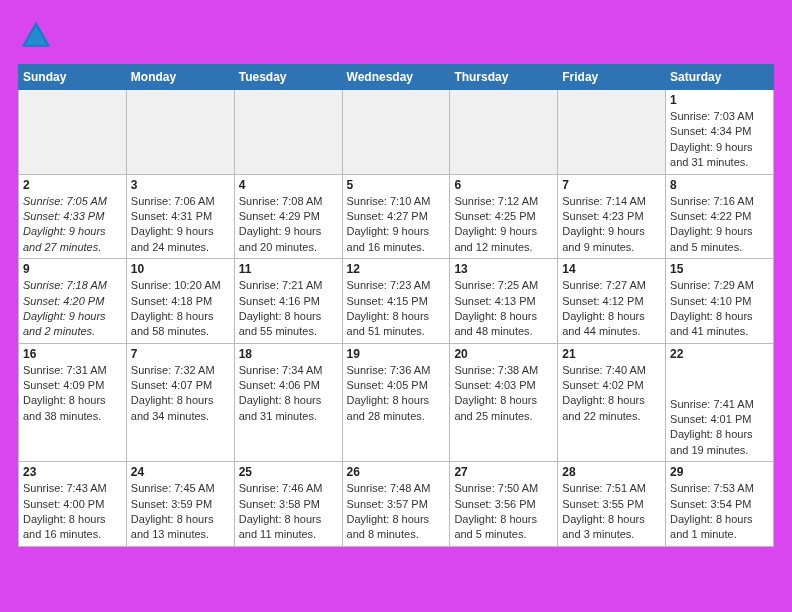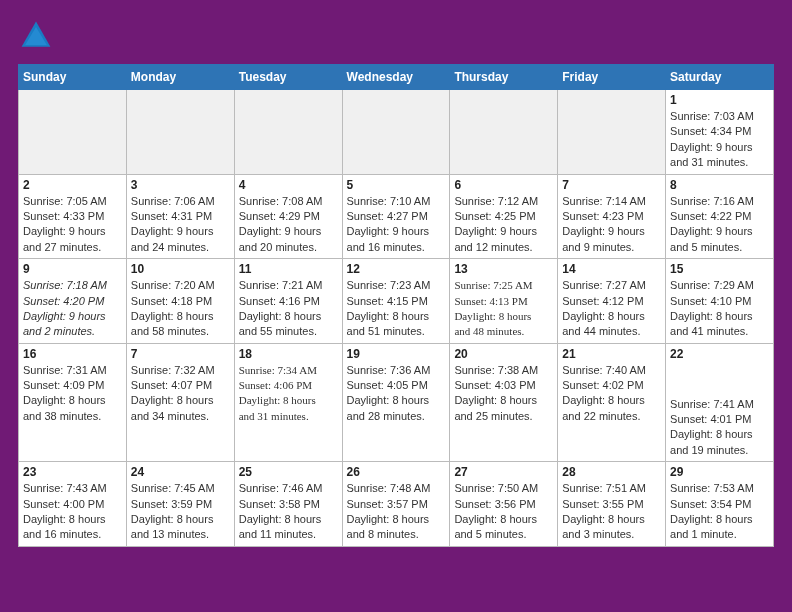--- a/index.html
+++ b/index.html
@@ -6,21 +6,21 @@
     body {
       font-family: Arial, sans-serif;
       background: #fff;
       width: 792px;
       height: 612px;
       overflow: hidden;
     }
     .page {
       width: 792px;
       min-height: 612px;
-      background: #701a75;
+      background: #d946ef;
       padding: 18px 18px 10px 18px;
     }
     .header {
       display: flex;
       justify-content: space-between;
       align-items: flex-start;
       margin-bottom: 10px;
     }
     .logo {
       display: flex;
@@ -143,21 +143,21 @@
             <span class="day-num">1</span>
             <div class="day-info" style="white-space: pre-line;">Sunrise: 7:03 AM
 Sunset: 4:34 PM
 Daylight: 9 hours
 and 31 minutes.</div>
           </td>
         </tr>
         <tr>
           <td>
             <span class="day-num">2</span>
-            <div class="day-info" style="white-space: pre-line;">Sunrise: 7:05 AM
+            <div class="day-info" style="white-space: pre-line; font-style: italic;">Sunrise: 7:05 AM
 Sunset: 4:33 PM
 Daylight: 9 hours
 and 27 minutes.</div>
           </td>
           <td>
             <span class="day-num">3</span>
             <div class="day-info" style="white-space: pre-line;">Sunrise: 7:06 AM
 Sunset: 4:31 PM
 Daylight: 9 hours
 and 24 minutes.</div>
@@ -201,42 +201,42 @@
         <tr>
           <td>
             <span class="day-num">9</span>
             <div class="day-info" style="white-space: pre-line; font-style: italic;">Sunrise: 7:18 AM
 Sunset: 4:20 PM
 Daylight: 9 hours
 and 2 minutes.</div>
           </td>
           <td>
             <span class="day-num">10</span>
-            <div class="day-info" style="white-space: pre-line;">Sunrise: 7:20 AM
+            <div class="day-info" style="white-space: pre-line;">Sunrise: 10:20 AM
 Sunset: 4:18 PM
 Daylight: 8 hours
 and 58 minutes.</div>
           </td>
           <td>
             <span class="day-num">11</span>
             <div class="day-info" style="white-space: pre-line;">Sunrise: 7:21 AM
 Sunset: 4:16 PM
 Daylight: 8 hours
 and 55 minutes.</div>
           </td>
           <td>
             <span class="day-num">12</span>
             <div class="day-info" style="white-space: pre-line;">Sunrise: 7:23 AM
 Sunset: 4:15 PM
 Daylight: 8 hours
 and 51 minutes.</div>
           </td>
           <td>
             <span class="day-num">13</span>
-            <div class="day-info" style="white-space: pre-line; font-family: Liberation Serif, serif;">Sunrise: 7:25 AM
+            <div class="day-info" style="white-space: pre-line;">Sunrise: 7:25 AM
 Sunset: 4:13 PM
 Daylight: 8 hours
 and 48 minutes.</div>
           </td>
           <td>
             <span class="day-num">14</span>
             <div class="day-info" style="white-space: pre-line;">Sunrise: 7:27 AM
 Sunset: 4:12 PM
 Daylight: 8 hours
 and 44 minutes.</div>
@@ -259,21 +259,21 @@
           </td>
           <td>
             <span class="day-num">7</span>
             <div class="day-info" style="white-space: pre-line;">Sunrise: 7:32 AM
 Sunset: 4:07 PM
 Daylight: 8 hours
 and 34 minutes.</div>
           </td>
           <td>
             <span class="day-num">18</span>
-            <div class="day-info" style="white-space: pre-line; font-family: Liberation Serif, serif;">Sunrise: 7:34 AM
+            <div class="day-info" style="white-space: pre-line;">Sunrise: 7:34 AM
 Sunset: 4:06 PM
 Daylight: 8 hours
 and 31 minutes.</div>
           </td>
           <td>
             <span class="day-num">19</span>
             <div class="day-info" style="white-space: pre-line;">Sunrise: 7:36 AM
 Sunset: 4:05 PM
 Daylight: 8 hours
 and 28 minutes.</div>

